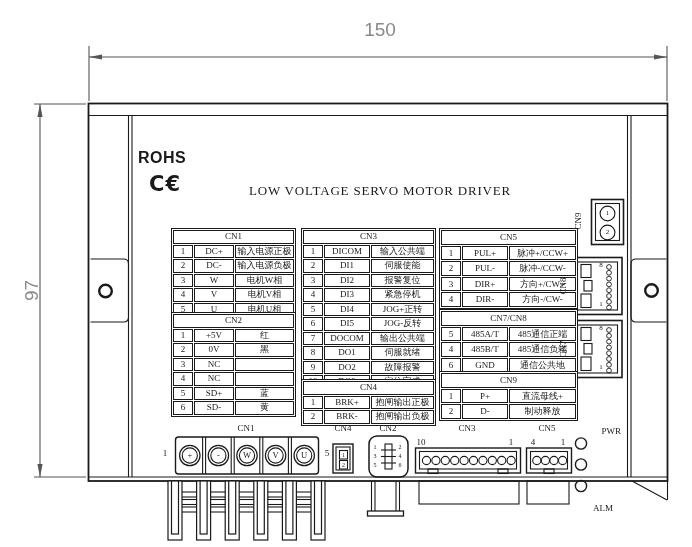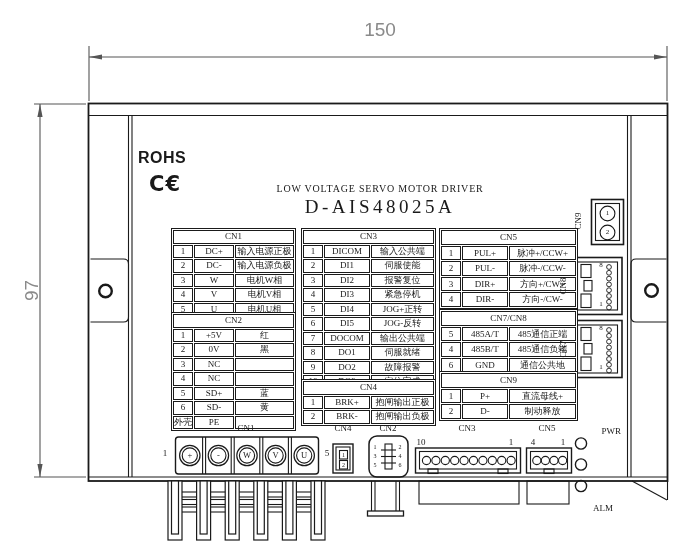--- a/index.html
+++ b/index.html
@@ -11,21 +11,21 @@
   .tiny{font-size:7px;}
   .micro{font-size:6px;}
   .rot{transform:rotate(-90deg);transform-origin:center center;}
   .dim{position:absolute;color:#8a8a8a;font-size:19px;font-family:"Liberation Sans",sans-serif;
        text-align:center;line-height:1;}
   .rohs{position:absolute;left:138px;top:149px;font-family:"Liberation Sans",sans-serif;
         font-weight:bold;font-size:16px;letter-spacing:.5px;}
   .ce{position:absolute;left:149px;top:172px;font-family:"DejaVu Sans",sans-serif;
       font-weight:bold;font-size:21px;letter-spacing:1px;}
   .title{position:absolute;left:180px;top:183px;width:400px;text-align:center;
-         font-size:10px;letter-spacing:.8px;}
+         font-size:13px;letter-spacing:.8px;}
   .model{position:absolute;left:180px;top:196px;width:400px;text-align:center;
          font-size:19px;letter-spacing:3.5px;}
   table.pin{position:absolute;border-collapse:separate;border-spacing:1.5px;
             border:1px solid #1a1a1a;table-layout:fixed;background:#fff;}
   .pin th,.pin td{border:1px solid #1a1a1a;padding:0;text-align:center;height:11.5px;
       line-height:11.5px;font-weight:normal;overflow:hidden;white-space:nowrap;
       font-size:9px;font-family:"Liberation Serif","Liberation Sans",sans-serif;}
   table.tall td,table.tall th{height:12.5px;line-height:12.5px;}
   col.c0{width:20px;} col.c1{width:40px;} col.c1w{width:46px;}
 </style>
@@ -222,21 +222,20 @@
       <rect x="527" y="481" width="42" height="23"></rect>
     </g>
   </svg>
 
   <div class="dim" style="left:352px;top:20px;width:56px;">150</div>
   <div class="dim rot" style="left:16px;top:281px;width:30px;">97</div>
 
   <div class="rohs">ROHS</div>
   <div class="ce">C€</div>
   <div class="title">LOW VOLTAGE SERVO MOTOR DRIVER</div>
-  <div class="model">D-AIS48025A</div>
 
   <table class="pin" style="left:171px;top:228px;width:125px;">
     <colgroup>
         <col class="c0">
         <col class="c1">
         <col>
       </colgroup>
     <tbody>
         <tr>
           <th colspan="3">CN1</th>
@@ -305,25 +304,20 @@
         </tr>
         <tr>
           <td>5</td>
           <td>SD+</td>
           <td>蓝</td>
         </tr>
         <tr>
           <td>6</td>
           <td>SD-</td>
           <td>黄</td>
-        </tr>
-        <tr>
-          <td>外壳</td>
-          <td>PE</td>
-          <td></td>
         </tr>
       </tbody>
   </table>
 
   <table class="pin" style="left:301px;top:228px;width:135px;">
     <colgroup>
         <col class="c0">
         <col class="c1w">
         <col>
       </colgroup>

